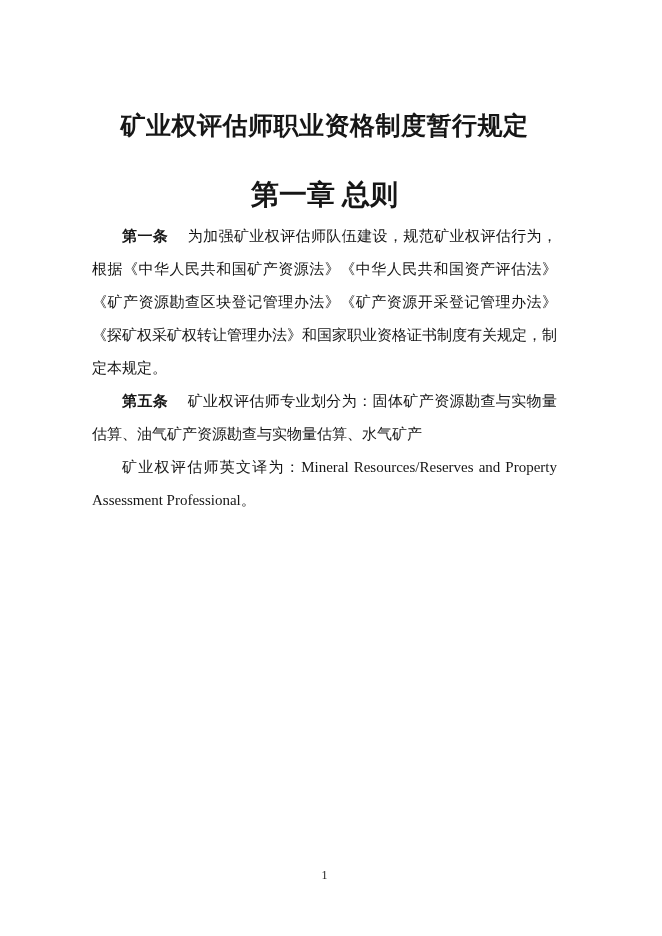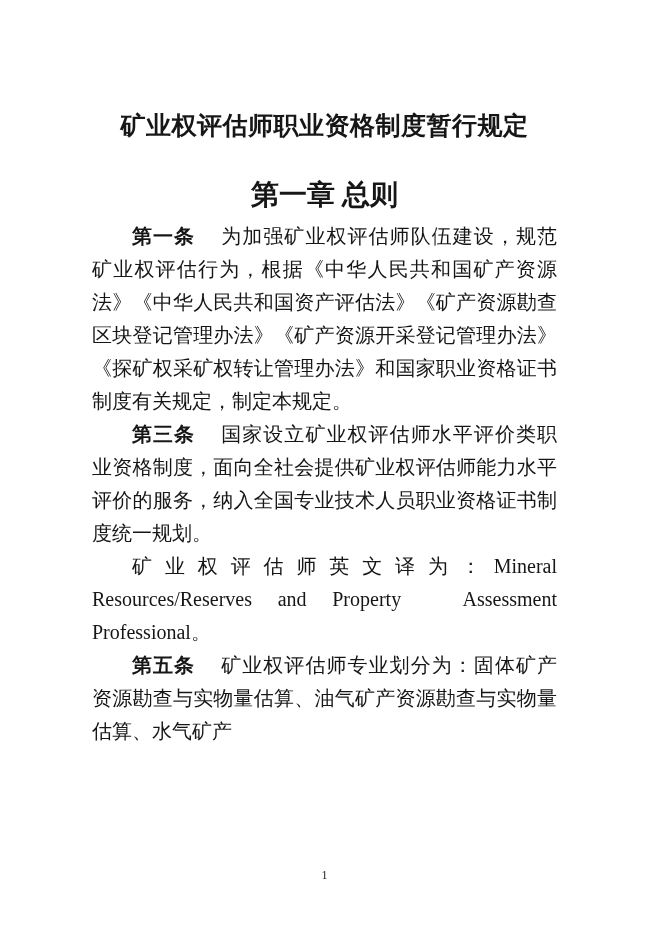--- a/index.html
+++ b/index.html
@@ -32,21 +32,21 @@
   }
   .chapter {
     margin: 36px 0 0 0;
     text-align: center;
     font-size: 28px;
     font-weight: 700;
     line-height: 30px;
   }
   .content {
     margin-top: 10px;
-    font-size: 20px;
+    font-size: 15px;
     line-height: 33px;
     text-align: justify;
   }
   .para {
     margin: 0;
     text-indent: 2em;
   }
   .article-label {
     font-weight: 700;
     margin-right: 1.3em;
@@ -70,24 +70,23 @@
 
     <h1 class="doc-title">矿业权评估师职业资格制度暂行规定</h1>
 
     <h2 class="chapter">第一章 总则</h2>
 
     <div class="content">
 
       <p class="para"><span class="article-label">第一条</span><span>为加强矿业权评估师队伍建设，规范矿业权评估行为，根据《中华人民共和国矿产资源法》《中华人民共和国资产评估法》《矿产资源勘查区块登记管理办法》《矿产资源开采登记管理办法》《探矿权采矿权转让管理办法》和国家职业资格证书制度有关规定，制定本规定。</span></p>
 
 
-      <p class="para"><span class="article-label">第三条</span><span>国家设立矿业权评估师水平评价类职业资格制度，面向全社会提供矿业权评估师能力水平评价的服务，纳入全国专业技术人员职业资格证书制度统一规划。</span></p>
 
 
+      <p class="para"><span class="article-label">第五条</span><span>矿业权评估师专业划分为：固体矿产资源勘查与实物量估算、油气矿产资源勘查与实物量估算、水气矿产</span></p>
+
       <p class="para"><span>矿业权评估师英文译为：Mineral Resources/Reserves and Property　Assessment Professional。</span></p>
-
-      <p class="para"><span class="article-label">第五条</span><span>矿业权评估师专业划分为：固体矿产资源勘查与实物量估算、油气矿产资源勘查与实物量估算、水气矿产</span></p>
 
     </div>
   </div>
 
   <div class="page-number">1</div>
 </div>
 
 </body></html>

